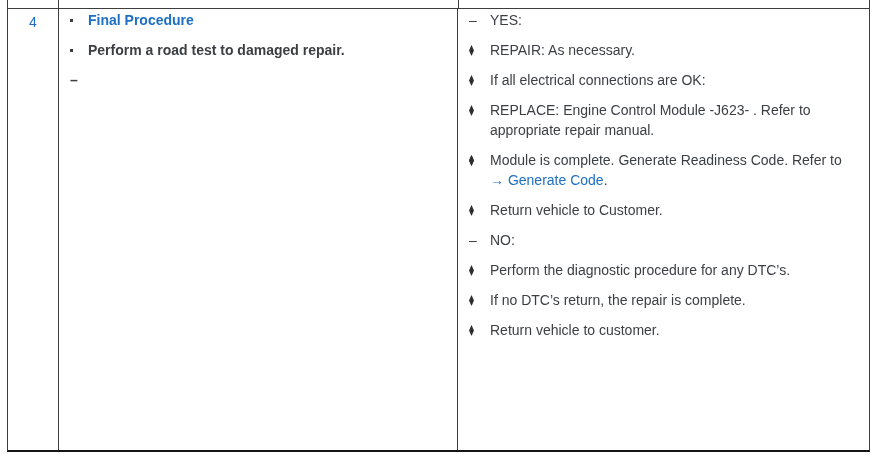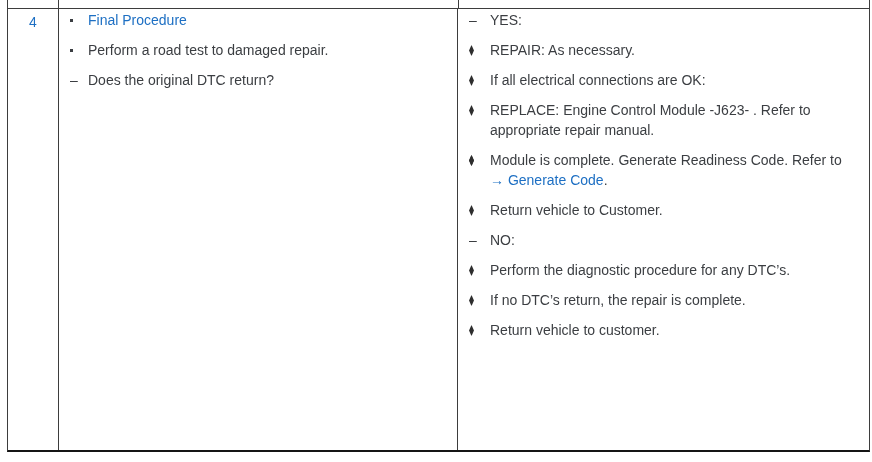--- a/index.html
+++ b/index.html
@@ -43,21 +43,21 @@
     box-sizing:border-box;
   }
   .cell-result { flex:1; }
   .list { padding-top:1px; }
   .item {
     position:relative;
     font-size:14px; line-height:20px;
     margin:0 0 10px 0;
     white-space:pre-line;
   }
-  .cell-proc .item { padding-left:29px; padding-right:6px; }
+  .cell-proc .item { padding-left:29px; padding-right:6px;font-weight:bold; }
   .cell-result .item { padding-left:32px; padding-right:6px; }
   .marker {
     position:absolute; left:11px; top:0;
     width:20px; line-height:20px;
     color:#3b3e42;
     white-space:normal;
   }
   .shape-dot {
     width:3px; height:3px; background:#3b3e42;
     margin-top:9px;
@@ -84,21 +84,21 @@
       <span>4</span>
     </div>
     <div class="cell-proc">
       <div class="list" id="proc-list">
           <div class="item"><span class="marker">
               <span class="shape-dot" style="display: block;"></span>
             </span><span class="txt"><span class="link">Final Procedure</span></span></div>
           <div class="item"><span class="marker">
               <span class="shape-dot" style="display: block;"></span>
             </span><span class="txt"><span>Perform a road test to damaged repair.</span></span></div>
-          <div class="item"><span class="marker">–</span><span class="txt"><span>Does the original DTC return?</span></span></div>
+          <div class="item"><span class="marker">–</span></div>
         </div>
     </div>
     <div class="cell-result">
       <div class="list" id="result-list">
           <div class="item"><span class="marker">–</span><span class="txt"><span>YES:</span></span></div>
           <div class="item"><span class="marker">
               <span class="shape-diamond" style="display: block;"></span>
             </span><span class="txt"><span>REPAIR: As necessary.</span></span></div>
           <div class="item"><span class="marker">
               <span class="shape-diamond" style="display: block;"></span>

